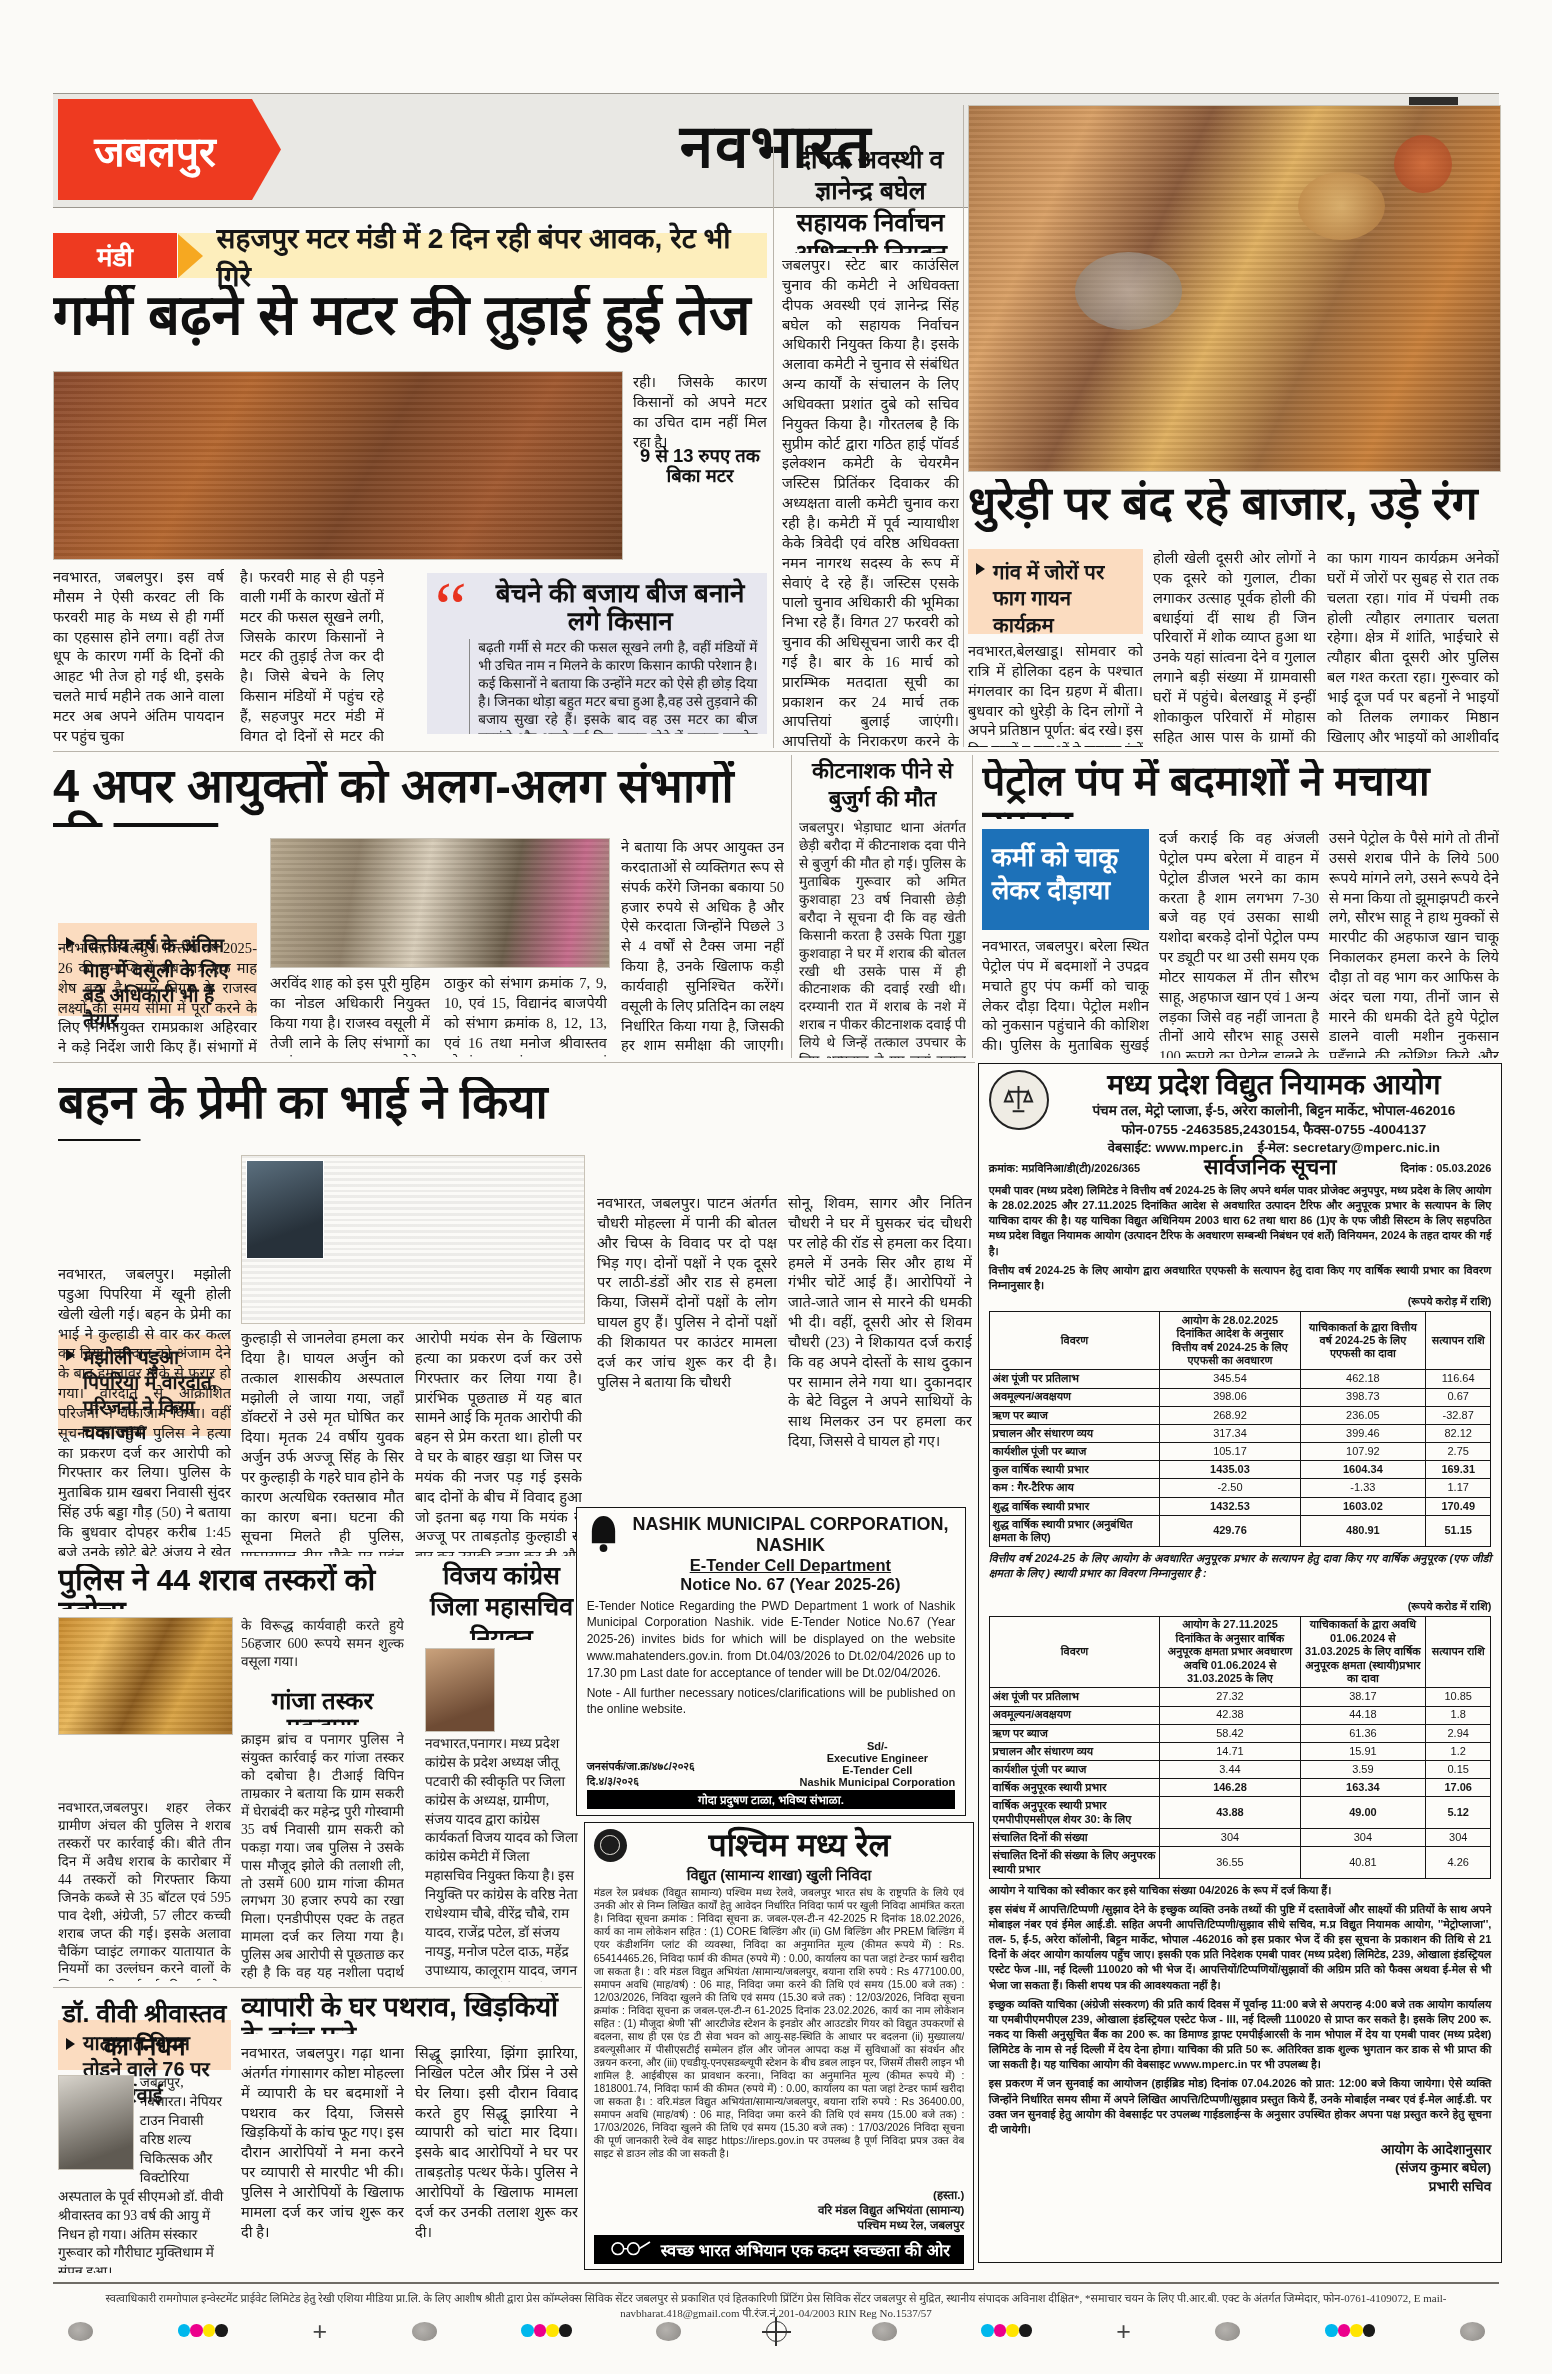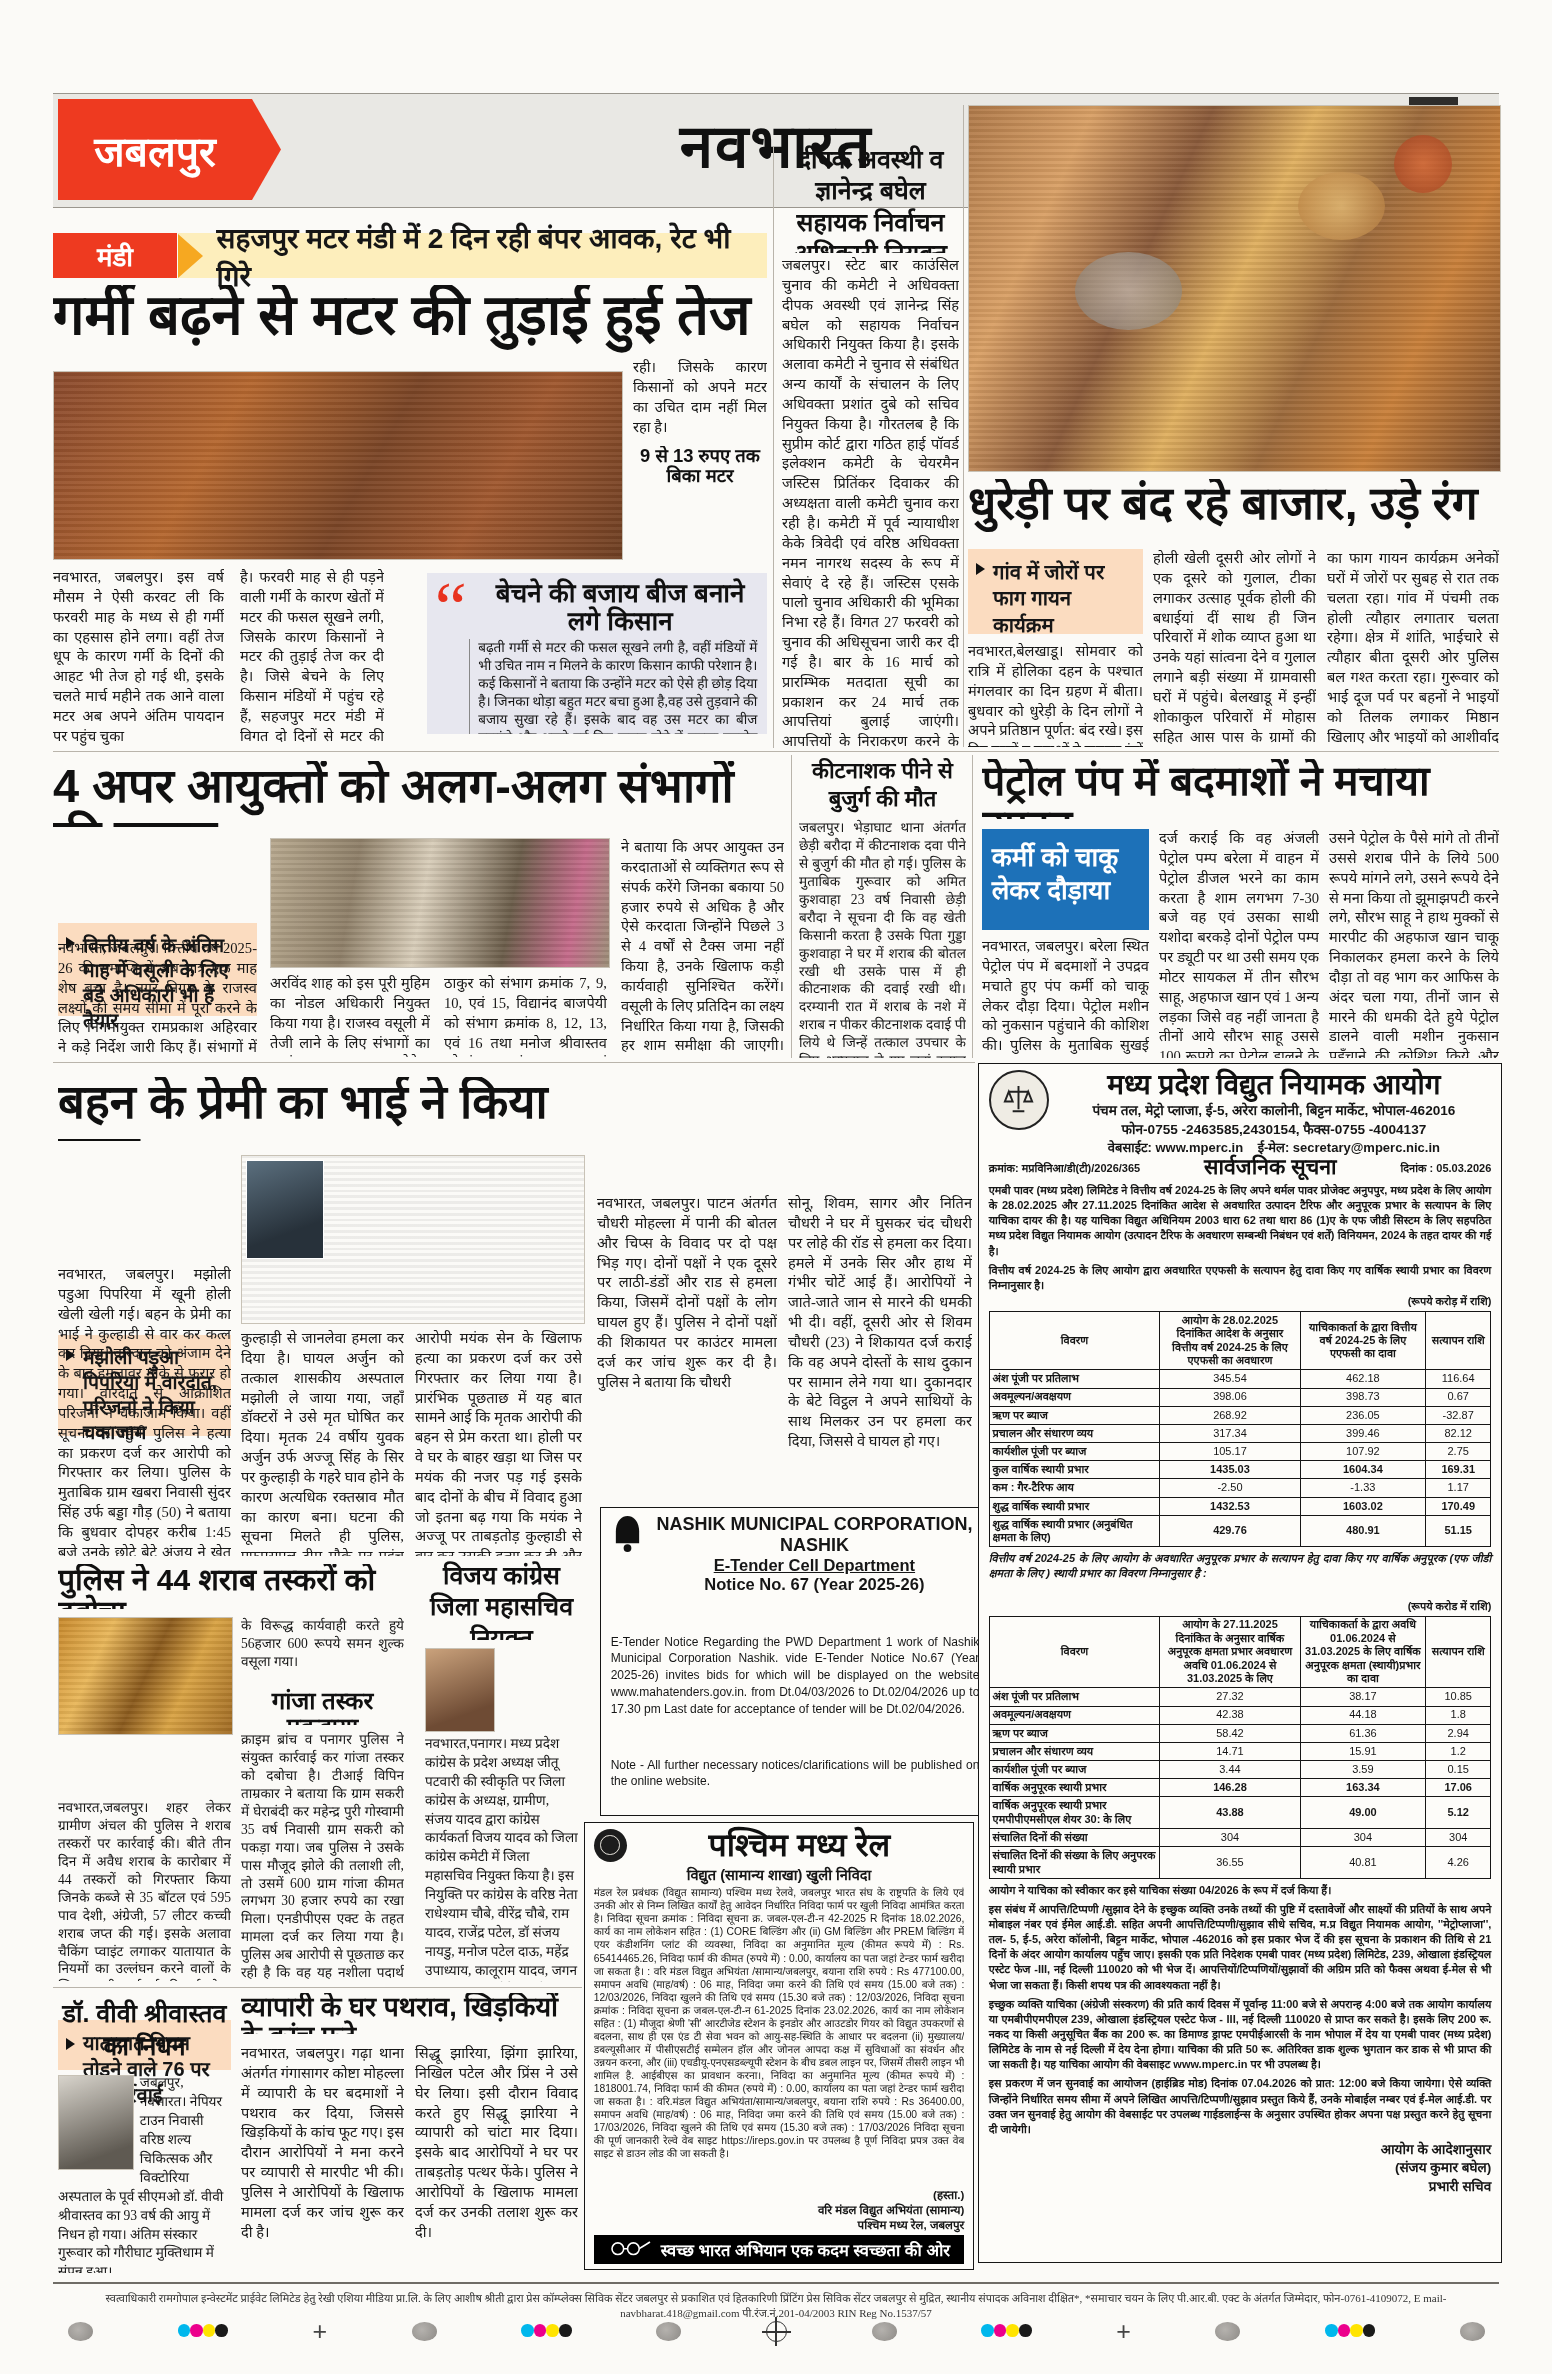--- a/index.html
+++ b/index.html
@@ -61,21 +61,21 @@
     <span style="color:#fff;font-family:'Liberation Sans',sans-serif;font-weight:800;font-size:26px;">मंडी</span>
   </div>
   <div class="abs" style="left:178px;top:233px;width:589px;height:45px;background:#fdeebc;display:flex;align-items:center;">
     <span style="width:0;height:0;border-top:22px solid transparent;border-bottom:22px solid transparent;border-left:25px solid #f6a821;"></span>
     <span style="font-family:'Liberation Sans',sans-serif;font-weight:800;font-size:28px;padding-left:13.6px;">सहजपुर मटर मंडी में 2 दिन रही बंपर आवक, रेट भी गिरे</span>
   </div>
   <div class="abs hl clip" style="left:53px;top:285px;width:713px;height:82px;font-size:56px;">गर्मी बढ़ने से मटर की तुड़ाई हुई तेज</div>
   <div class="abs photo" style="left:53px;top:371px;width:568px;height:187px;background:linear-gradient(120deg,#8a4a2e 0%,#b5672f 30%,#7a4526 55%,#a0582f 75%,#6e3f23 100%);">
     <div class="ph-texture"></div>
   </div>
-  <div class="abs body-txt clip" style="left:633px;top:358px;width:134px;height:186px;">
+  <div class="abs body-txt clip" style="left:633px;top:373px;width:134px;height:186px;">
     <span>रही। जिसके कारण किसानों को अपने मटर का उचित दाम नहीं मिल रहा है।</span>
   </div>
   <div class="abs hl center clip" style="left:633px;top:446px;width:134px;height:49px;font-size:18.4px;">9 से 13 रुपए तक बिका मटर</div>
 
   <div class="abs body-txt clip" style="left:53px;top:568px;width:171px;height:180px;">नवभारत, जबलपुर। इस वर्ष मौसम ने ऐसी करवट ली कि फरवरी माह के मध्य से ही गर्मी का एहसास होने लगा। वहीं तेज धूप के कारण गर्मी के दिनों की आहट भी तेज हो गई थी, इसके चलते मार्च महीने तक आने वाला मटर अब अपने अंतिम पायदान पर पहुंच चुका</div>
   <div class="abs body-txt clip" style="left:240px;top:568px;width:144px;height:180px;">है। फरवरी माह से ही पड़ने वाली गर्मी के कारण खेतों में मटर की फसल सूखने लगी, जिसके कारण किसानों ने मटर की तुड़ाई तेज कर दी है। जिसे बेचने के लिए किसान मंडियों में पहुंच रहे हैं, सहजपुर मटर मंडी में विगत दो दिनों से मटर की बंपर आवक</div>
   <div class="abs quotebox clip" style="left:427px;top:573px;width:340px;height:161px;padding:5.8px 9.7px 5.8px 56px;box-sizing:border-box;">
     <span style="position:absolute;left:7.8px;top:-5.8px;font-size:72px;color:#e8321e;font-family:'Liberation Serif',serif;">“</span>
     <div class="hl center" style="font-size:26px;margin-bottom:3.9px;">बेचने की बजाय बीज बनाने लगे किसान</div>
     <div class="body-sm" style="border-left:1.9px solid #888;padding-left:7.8px;margin-left:-13.6px;">बढ़ती गर्मी से मटर की फसल सूखने लगी है, वहीं मंडियों में भी उचित नाम न मिलने के कारण किसान काफी परेशान है। कई किसानों ने बताया कि उन्होंने मटर को ऐसे ही छोड़ दिया है। जिनका थोड़ा बहुत मटर बचा हुआ है,वह उसे तुड़वाने की बजाय सुखा रहे हैं। इसके बाद वह उस मटर का बीज बनाएंगे और अगले वर्ष फिर फसल बोने में उसका उपयोग करेंगे।</div>
@@ -169,21 +169,21 @@
   <div class="abs hl center clip" style="left:58px;top:1997px;width:173px;height:68px;font-size:25px;line-height:1.3;">डॉ. वीवी श्रीवास्तव का निधन</div>
   <div class="abs clip" style="left:58px;top:2073px;width:173px;height:200px;">
     <span class="abs photo" style="position:static;float:left;width:74px;height:93px;margin:1.9px 5.8px 1.9px 0;background:linear-gradient(160deg,#d8d4cc,#5f5a52 80%);display:block;"></span>
     <span class="body-sm" style="display:inline;">जबलपुर, नवभारत। नेपियर टाउन निवासी वरिष्ठ शल्य चिकित्सक और विक्टोरिया अस्पताल के पूर्व सीएमओ डॉ. वीवी श्रीवास्तव का 93 वर्ष की आयु में निधन हो गया। अंतिम संस्कार गुरूवार को गौरीघाट मुक्तिधाम में संपन्न हुआ।</span>
   </div>
 
   <div class="abs hl clip" style="left:241px;top:1993px;width:340px;height:41px;font-size:27px;">व्यापारी के घर पथराव, खिड़कियों के कांच फूटे</div>
   <div class="abs body-txt clip" style="left:241px;top:2044px;width:163px;height:231px;">नवभारत, जबलपुर। गढ़ा थाना अंतर्गत गंगासागर कोष्टा मोहल्ला में व्यापारी के घर बदमाशों ने पथराव कर दिया, जिससे खिड़कियों के कांच फूट गए। इस दौरान आरोपियों ने मना करने पर व्यापारी से मारपीट भी की। पुलिस ने आरोपियों के खिलाफ मामला दर्ज कर जांच शुरू कर दी है।</div>
   <div class="abs body-txt clip" style="left:415px;top:2044px;width:163px;height:231px;">सिद्धू झारिया, झिंगा झारिया, निखिल पटेल और प्रिंस ने उसे घेर लिया। इसी दौरान विवाद करते हुए सिद्धू झारिया ने व्यापारी को चांटा मार दिया। इसके बाद आरोपियों ने घर पर ताबड़तोड़ पत्थर फेंके। पुलिस ने आरोपियों के खिलाफ मामला दर्ज कर उनकी तलाश शुरू कर दी।</div>
 
-  <div class="abs noticebox" style="left:600px;top:1507px;width:390px;height:309px;padding:5.8px 9.7px;display:flex;flex-direction:column;overflow:hidden;gap:36px;">
+  <div class="abs noticebox" style="left:576px;top:1507px;width:390px;height:309px;padding:5.8px 9.7px;display:flex;flex-direction:column;overflow:hidden;">
     <div style="display:flex;align-items:flex-start;gap:5.8px;">
       <span style="flex:0 0 auto;">
         <svg width="33" height="39" viewBox="0 0 34 40">
             <path d="M17 2 C9 2 5 10 5 18 L5 30 L29 30 L29 18 C29 10 25 2 17 2 Z" fill="#111"></path>
             <circle cx="17" cy="35" r="4" fill="#111"></circle>
           </svg>
       </span>
       <div style="flex:1;" class="center">
         <div class="notice-sans" style="font-weight:800;font-size:18px;">NASHIK MUNICIPAL CORPORATION, NASHIK</div>
         <div class="notice-sans" style="font-weight:800;font-size:16.5px;text-decoration:underline;">E-Tender Cell Department</div>

